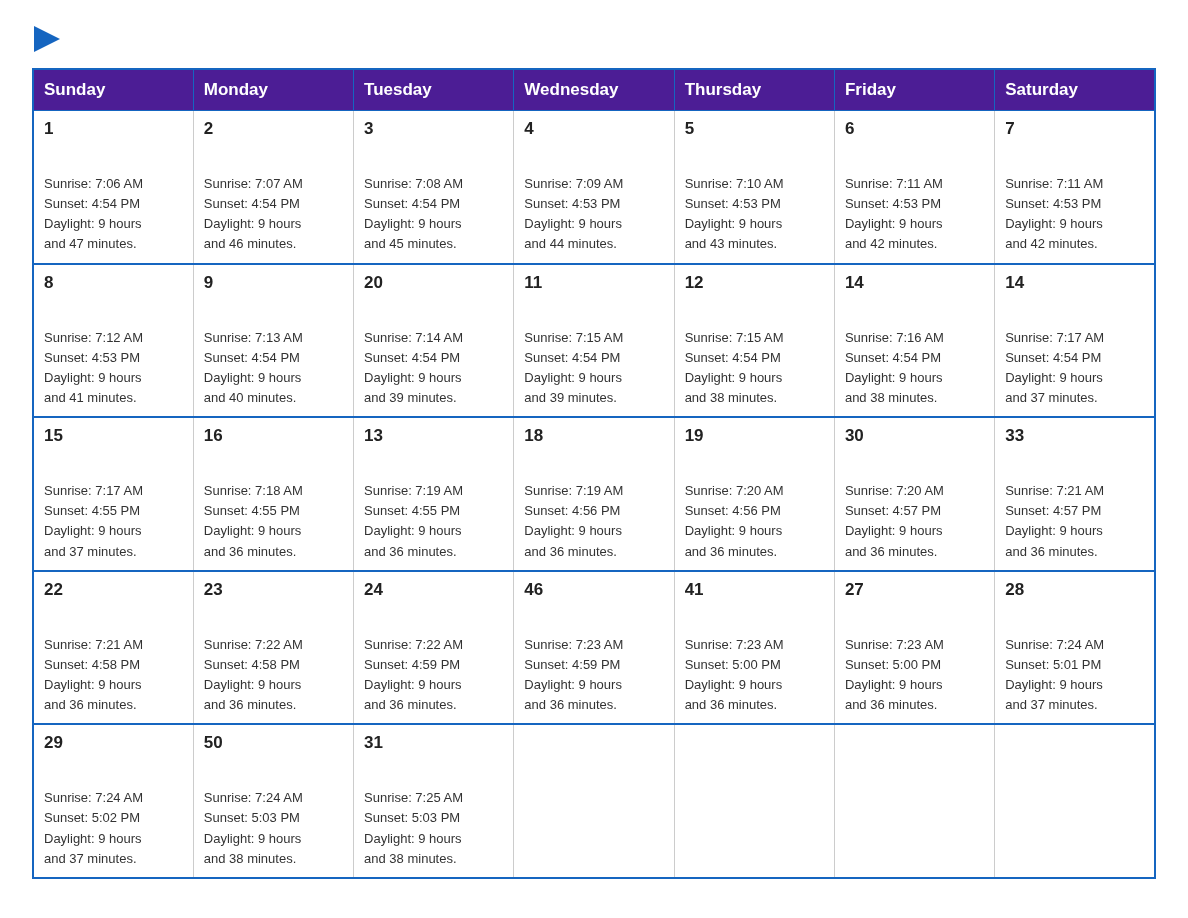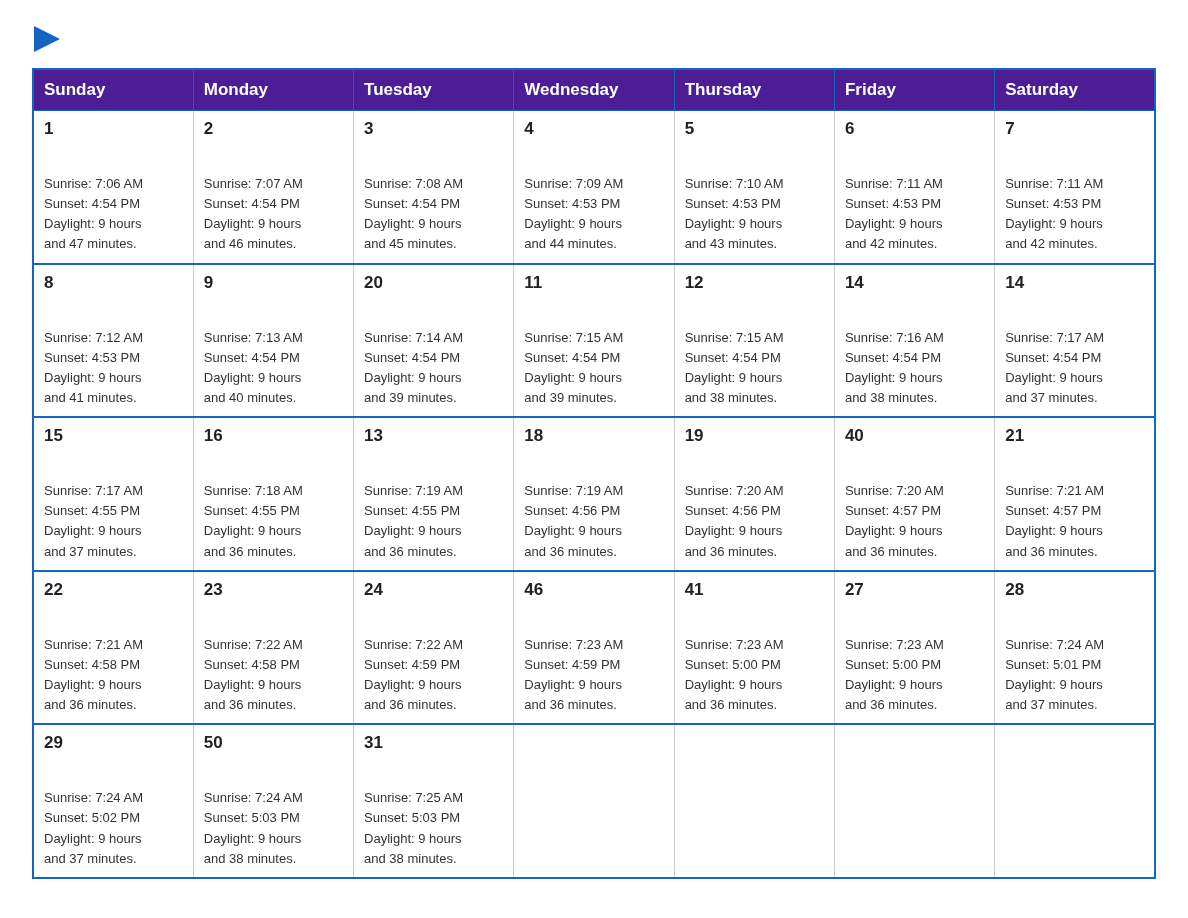--- a/index.html
+++ b/index.html
@@ -278,30 +278,30 @@
         <td>
         <div class="day-number">19</div>
         <div class="day-info">
           Sunrise: 7:20 AM<br>
           Sunset: 4:56 PM<br>
           Daylight: 9 hours<br>
           and 36 minutes.
         </div>
       </td>
         <td>
-        <div class="day-number">40</div>
+        <div class="day-number">30</div>
         <div class="day-info">
           Sunrise: 7:20 AM<br>
           Sunset: 4:57 PM<br>
           Daylight: 9 hours<br>
           and 36 minutes.
         </div>
       </td>
         <td>
-        <div class="day-number">21</div>
+        <div class="day-number">33</div>
         <div class="day-info">
           Sunrise: 7:21 AM<br>
           Sunset: 4:57 PM<br>
           Daylight: 9 hours<br>
           and 36 minutes.
         </div>
       </td>
       </tr>
       <tr>
         <td>

